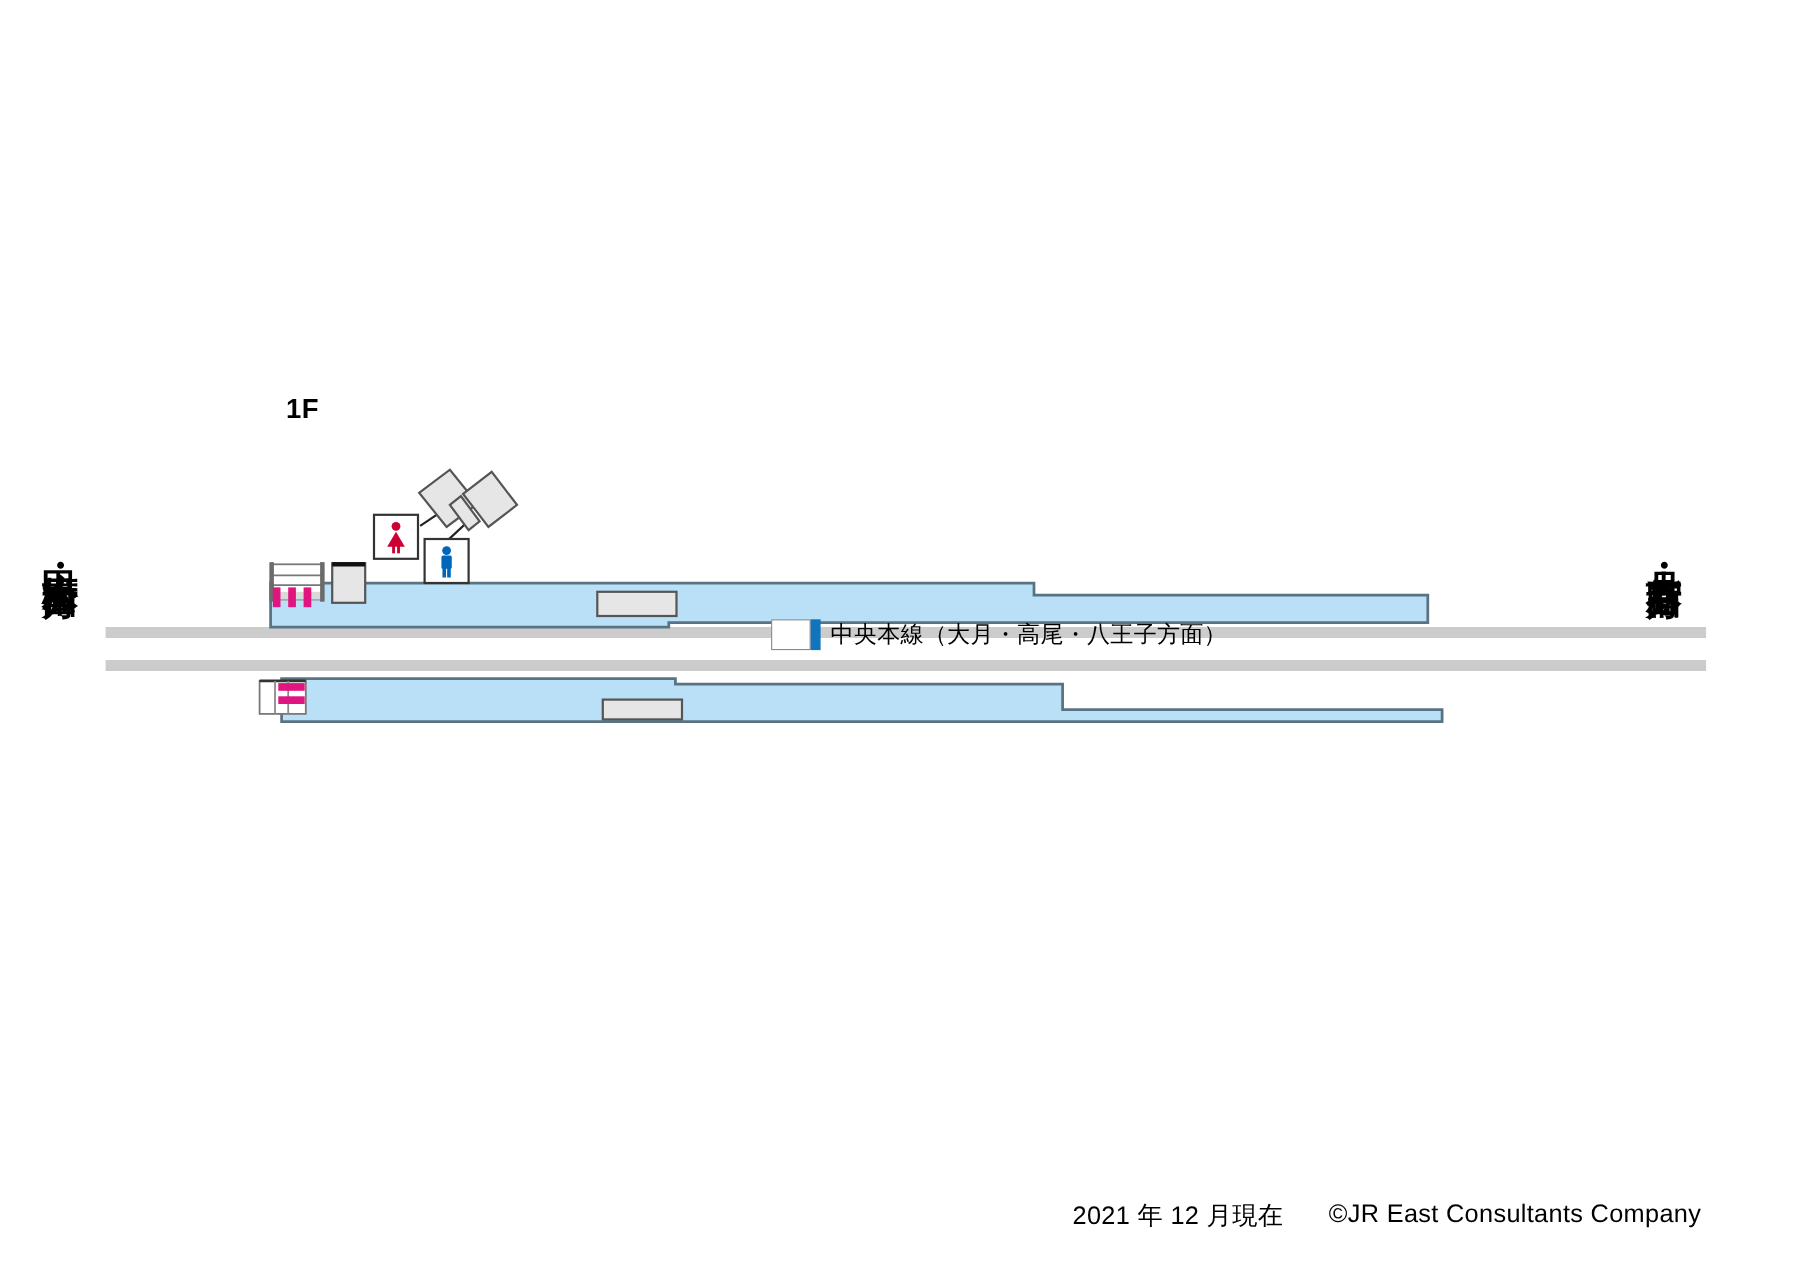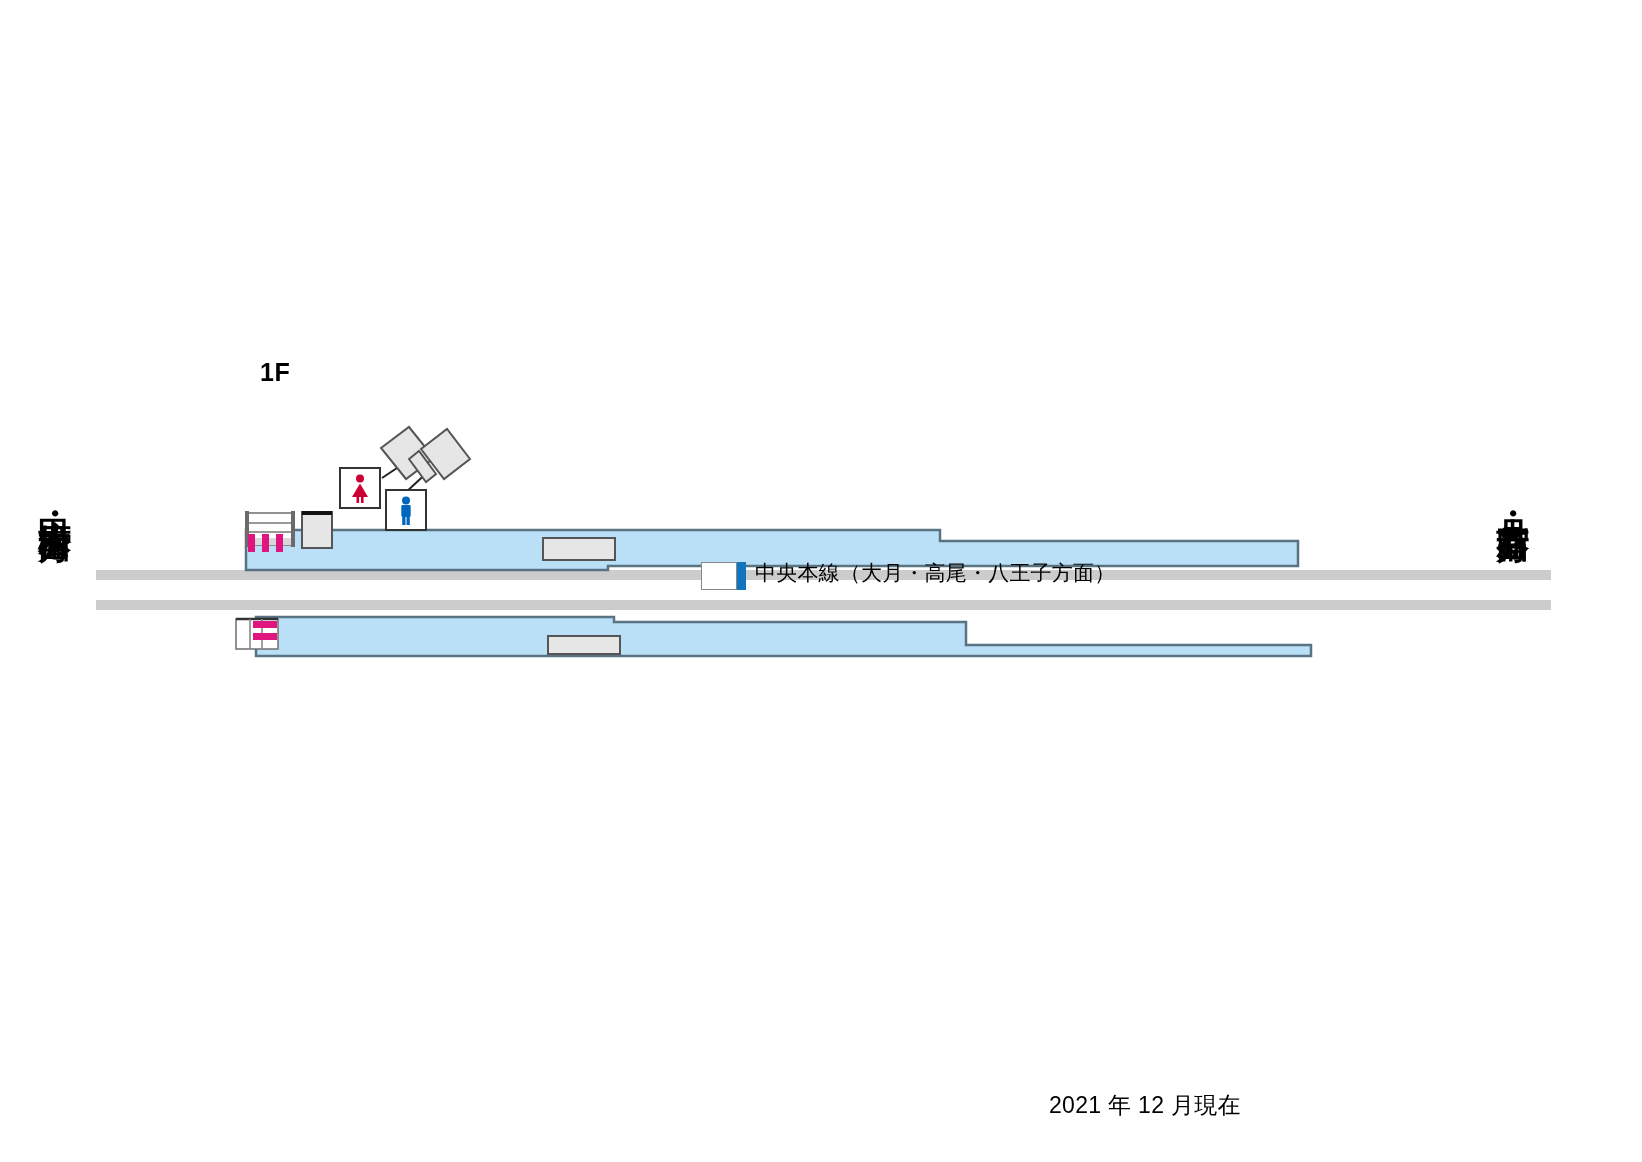--- a/index.html
+++ b/index.html
@@ -47,21 +47,21 @@
     color: #000;
     white-space: nowrap;
   }
   .dir-left  { left: 38px;  top: 492px; }
   .dir-right { left: 1496px; top: 492px; }
 
   
   .line-row {
     position: absolute;
     display: flex;
-    align-items: flex-start;
+    align-items: center;
     height: 30px;
     padding-left: 39px;
   }
   .line-row-upper { left: 662px; top: 562px; }
   .line-row-lower { left: 662px; top: 593px; }
 
   .line-chip {
     width: 36px;
     height: 28px;
     background: #ffffff;
@@ -89,21 +89,21 @@
 
   
   .footer {
     position: absolute;
     top: 1090px;
     font-size: 23px;
     letter-spacing: 0.3px;
     color: #000;
     white-space: nowrap;
   }
-  .footer-date   { left: 1049px; }
+  .footer-date   { left: 975px; }
   .footer-credit { left: 1208px; }
 
   svg { display: block; }
 </style>
 </head>
 <body>
 
 <div id="stage">
 
   <svg width="1642" height="1162" viewBox="0 0 1642 1162">
@@ -197,14 +197,15 @@
 
   <div class="line-row line-row-upper">
     <span class="line-chip"></span>
     <span class="line-chip-bar"></span>
     <span class="line-text">中央本線（大月・高尾・八王子方面）</span>
   </div>
 
 
   <div class="footer footer-date">2021 年 12 月現在</div>
 
+  <div class="footer footer-credit">©JR East Consultants Company</div>
 
 </div>
 
 </body></html>

